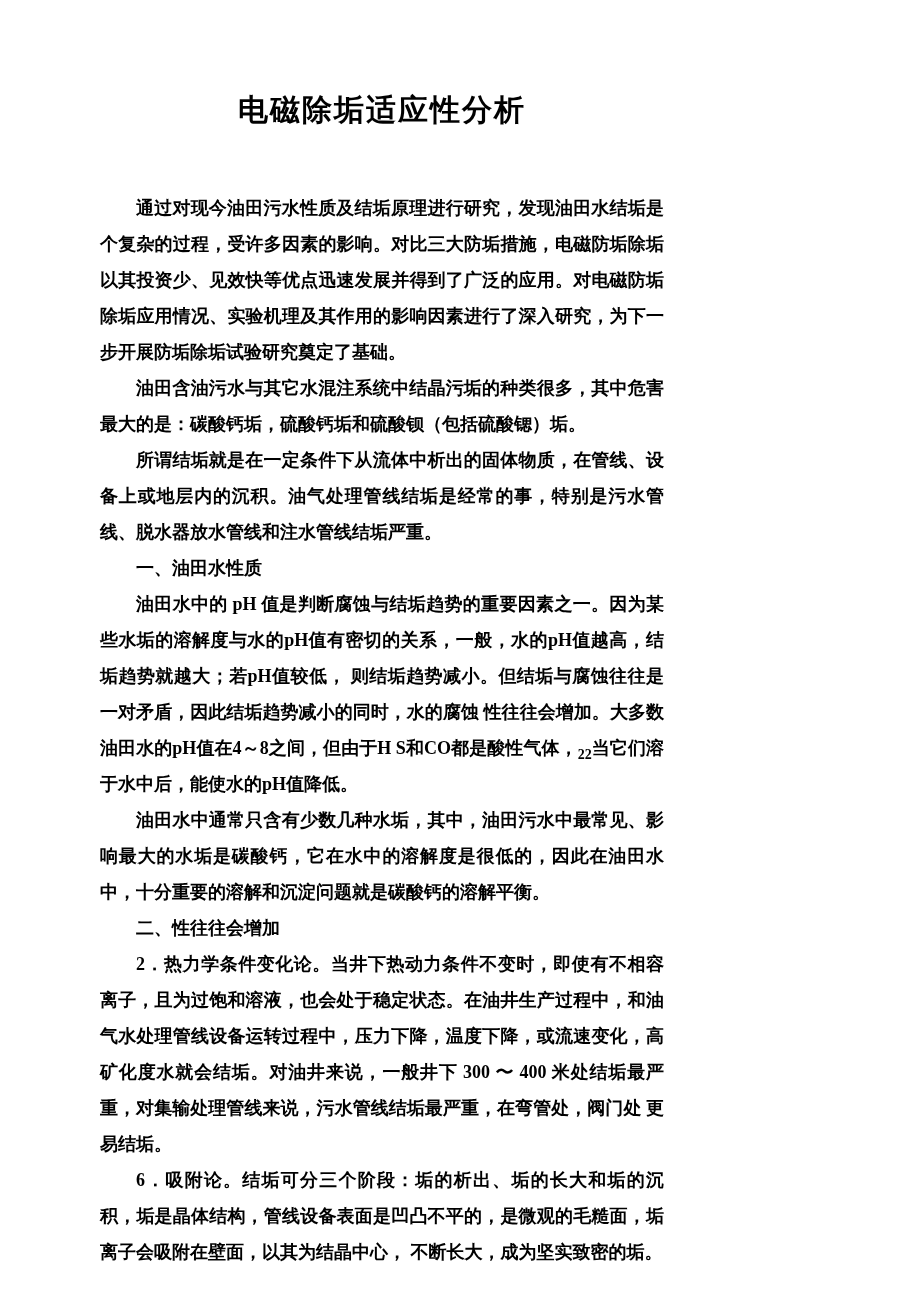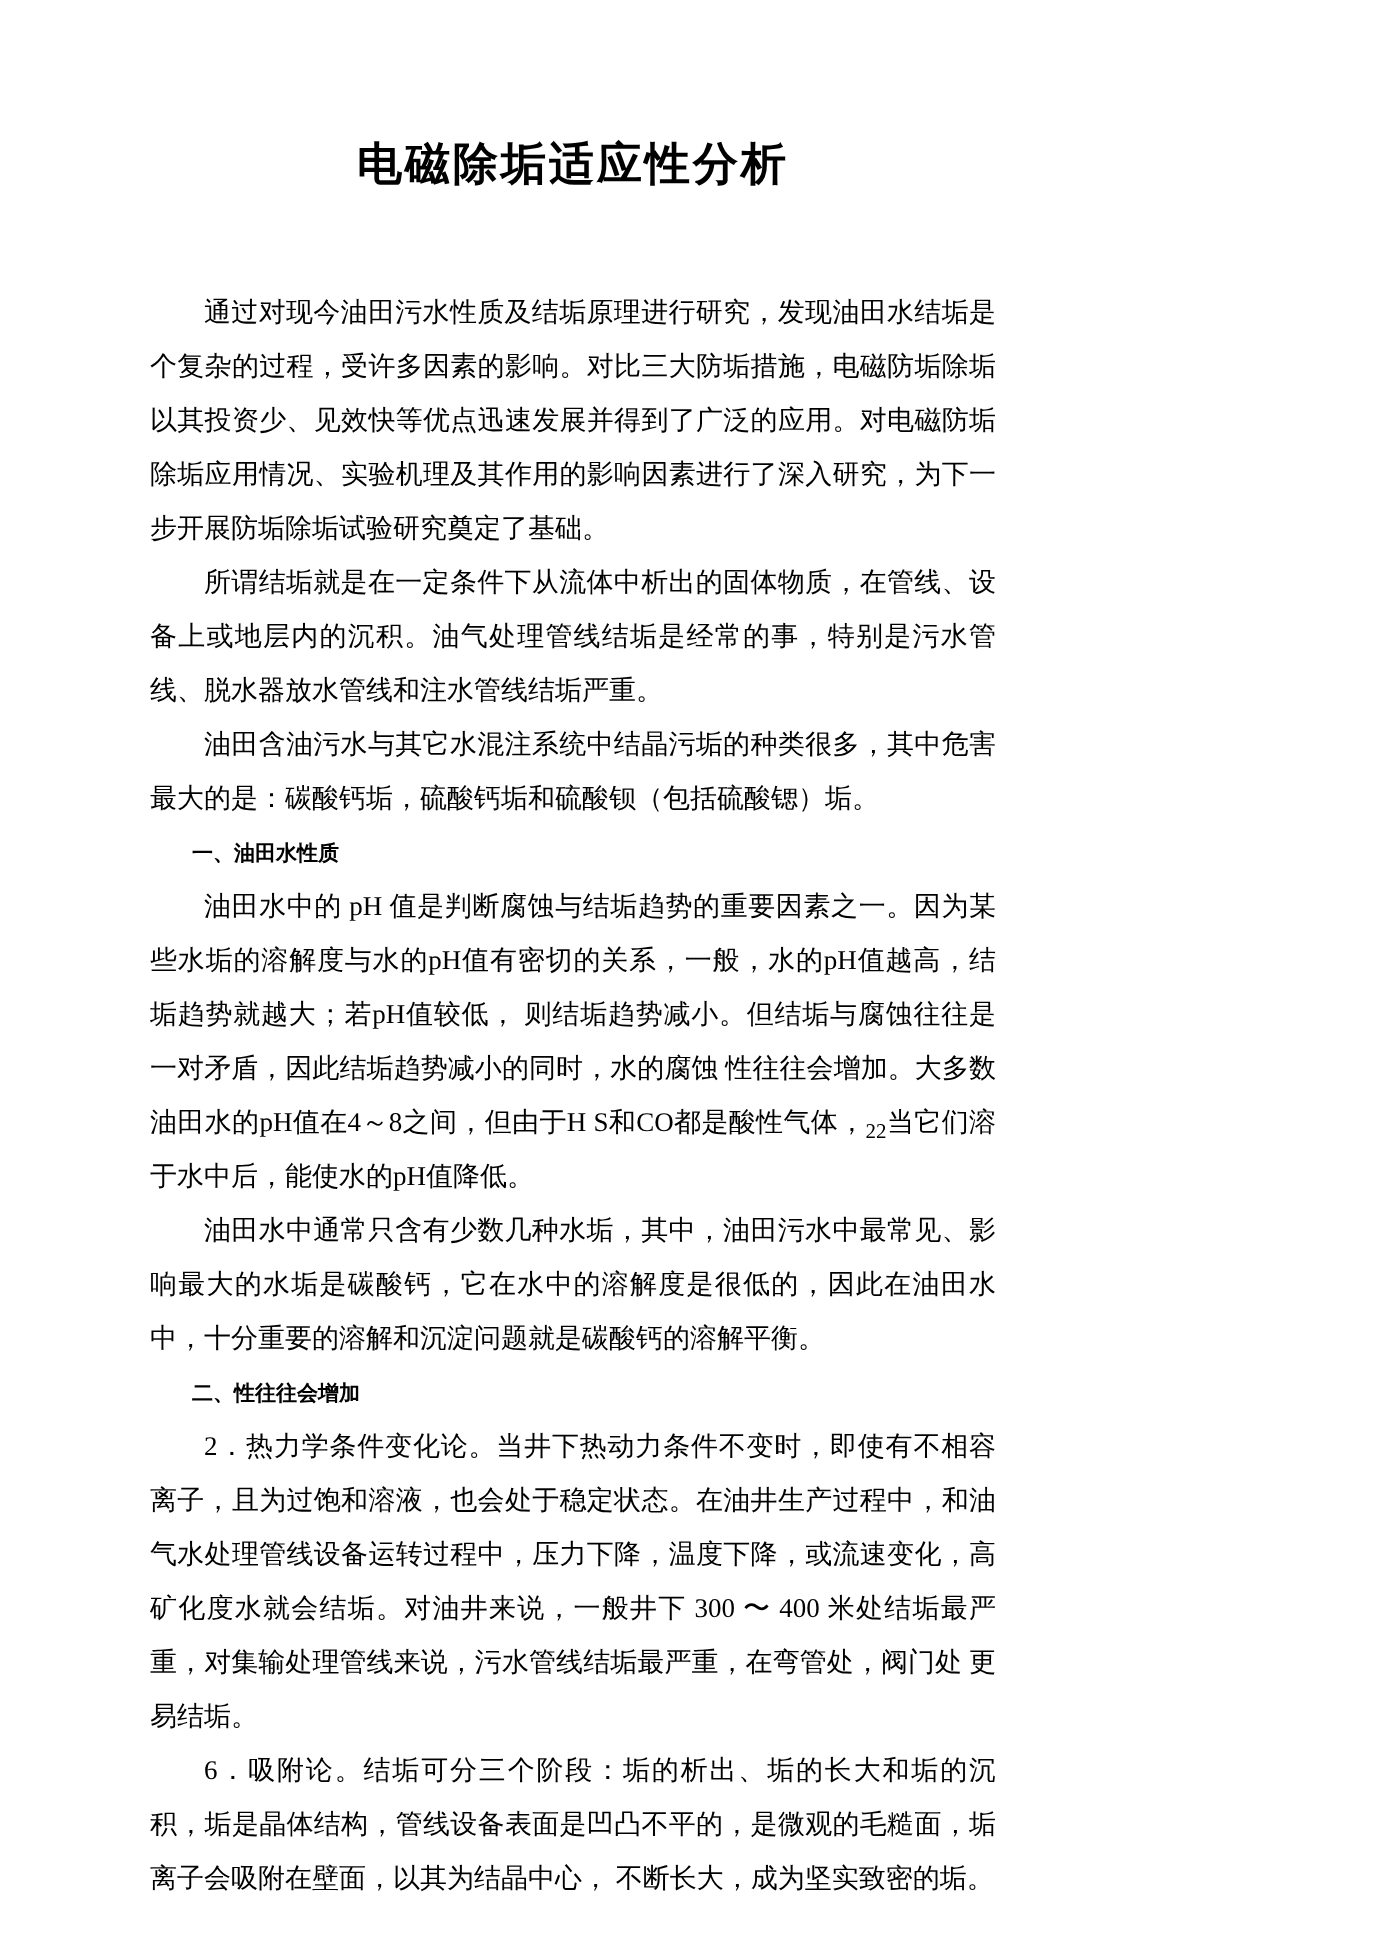--- a/index.html
+++ b/index.html
@@ -27,45 +27,46 @@
     margin: 0 0 62px 0;
     line-height: 1.2;
   }
   .para {
     font-size: 18px;
     line-height: 36px;
     margin: 0;
     text-indent: 2em;
     text-align: justify;
     word-break: break-all;
+    font-weight: bold;
   }
   .heading {
     font-family: "Liberation Sans", "DejaVu Sans", sans-serif;
-    font-size: 14px;
+    font-size: 18px;
     font-weight: bold;
     line-height: 36px;
     margin: 0;
     text-indent: 2em;
   }
   .sub {
     font-size: 14px;
     vertical-align: sub;
     line-height: 0;
   }
 </style>
 </head>
 <body>
 
 <div class="page">
 
   <h1 class="title">电磁除垢适应性分析</h1>
 
   <p class="para">通过对现今油田污水性质及结垢原理进行研究，发现油田水结垢是个复杂的过程，受许多因素的影响。对比三大防垢措施，电磁防垢除垢以其投资少、见效快等优点迅速发展并得到了广泛的应用。对电磁防垢除垢应用情况、实验机理及其作用的影响因素进行了深入研究，为下一步开展防垢除垢试验研究奠定了基础。</p>
+  <p class="para">油田含油污水与其它水混注系统中结晶污垢的种类很多，其中危害最大的是：碳酸钙垢，硫酸钙垢和硫酸钡（包括硫酸锶）垢。</p>
   <p class="para">所谓结垢就是在一定条件下从流体中析出的固体物质，在管线、设备上或地层内的沉积。油气处理管线结垢是经常的事，特别是污水管线、脱水器放水管线和注水管线结垢严重。</p>
-  <p class="para">油田含油污水与其它水混注系统中结晶污垢的种类很多，其中危害最大的是：碳酸钙垢，硫酸钙垢和硫酸钡（包括硫酸锶）垢。</p>
 
   <h2 class="heading">一、油田水性质</h2>
 
   <p class="para"><span>油田水中的 pH 值是判断腐蚀与结垢趋势的重要因素之一。因为某些水垢的溶解度与水的pH值有密切的关系，一般，水的pH值越高，结垢趋势就越大；若pH值较低， 则结垢趋势减小。但结垢与腐蚀往往是一对矛盾，因此结垢趋势减小的同时，水的腐蚀 性往往会增加。大多数油田水的pH值在4～8之间，但由于H S和CO都是酸性气体，</span><span class="sub">22</span><span>当它们溶于水中后，能使水的pH值降低。</span></p>
 
   <p class="para">油田水中通常只含有少数几种水垢，其中，油田污水中最常见、影响最大的水垢是碳酸钙，它在水中的溶解度是很低的，因此在油田水中，十分重要的溶解和沉淀问题就是碳酸钙的溶解平衡。</p>
 
   <h2 class="heading">二、性往往会增加</h2>
 
   <p class="para">2．热力学条件变化论。当井下热动力条件不变时，即使有不相容离子，且为过饱和溶液，也会处于稳定状态。在油井生产过程中，和油气水处理管线设备运转过程中，压力下降，温度下降，或流速变化，高矿化度水就会结垢。对油井来说，一般井下 300 〜 400 米处结垢最严重，对集输处理管线来说，污水管线结垢最严重，在弯管处，阀门处 更易结垢。</p>

